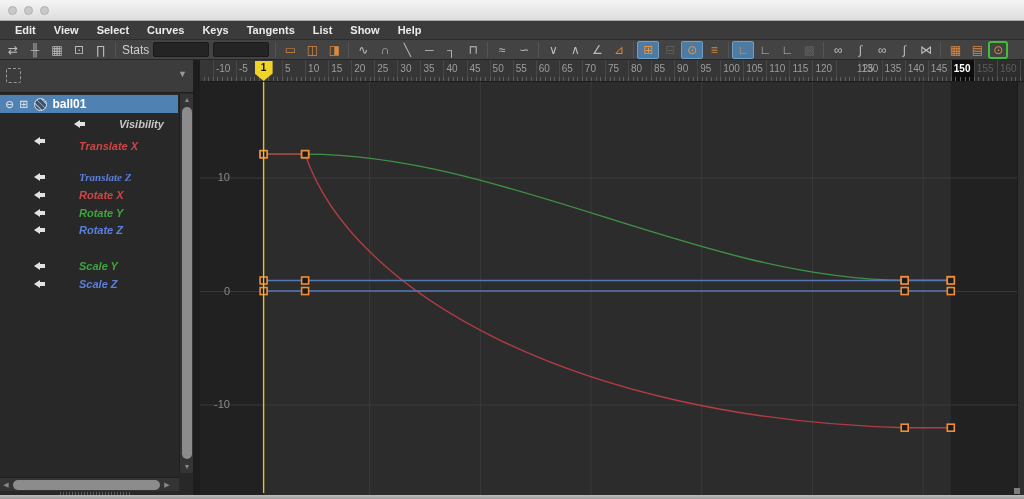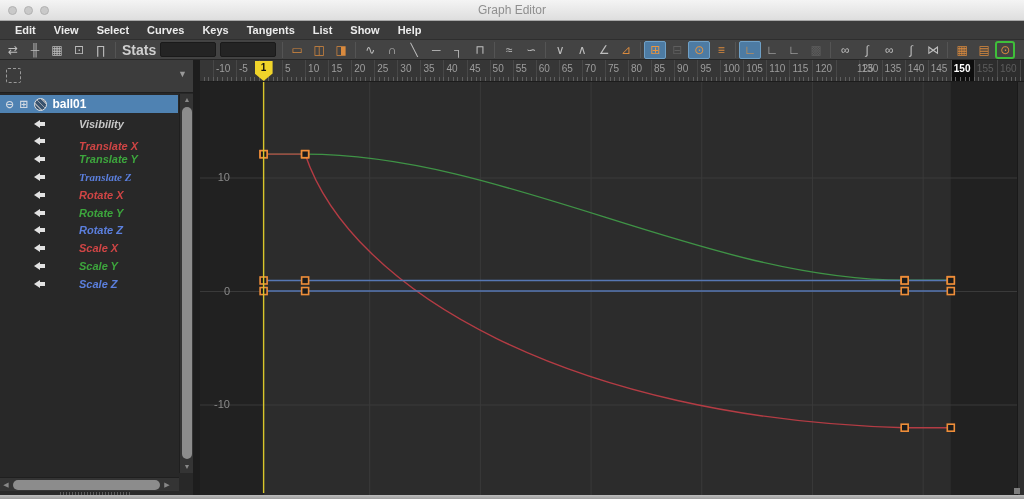--- a/index.html
+++ b/index.html
@@ -21,21 +21,21 @@
     display:flex;align-items:center;padding:0 2px;border-bottom:1px solid #262626;overflow:hidden;}
   .tb-icon{width:22px;height:18px;display:flex;align-items:center;justify-content:center;
     font-size:12px;border-radius:2px;flex:0 0 auto;cursor:default;line-height:1;}
   .tb-icon.tool{color:#bdbdbd;}
   .tb-icon.orange{color:#d98a3e;}
   .tb-icon.disabled{color:#5e5e5e;}
   .tb-icon.active{color:#e8953f;background:#4d7ba3;border:1px solid #6fa0c6;}
   .tb-icon.green{color:#d98a3e;border:2px solid #3fbf3a;border-radius:3px;width:20px;}
   .tb-sep{width:1px;height:16px;background:#2f2f2f;border-right:1px solid #545454;margin:0 3px;flex:0 0 auto;}
   .tb-stats{display:flex;align-items:center;gap:4px;flex:0 0 auto;padding:0 3px;}
-  .tb-stats label{color:#cfcfcf;font-size:14px;font-weight:bold;}
+  .tb-stats label{color:#cfcfcf;font-size:12px;font-weight:normal;}
   .tb-stats input{width:56px;height:15px;background:#242424;border:1px solid #1a1a1a;
     border-radius:2px;color:#ddd;font-size:10px;padding:0 3px;}
   
   .left-panel{position:absolute;left:0;top:60px;width:193px;height:435px;background:#282828;}
   .search-row{position:absolute;left:0;top:0;width:193px;height:33px;background:#3c3c3c;
     border-bottom:1px solid #1f1f1f;}
   .filter-ic{position:absolute;left:6px;top:8px;width:15px;height:15px;border:1px dashed #9a9a9a;border-radius:2px;}
   .search-box{position:absolute;left:27px;top:7px;width:162px;height:18px;background:#262626;
     border:1px solid #161616;border-radius:3px;color:#8a8a8a;font-size:11px;line-height:16px;
     padding:0 16px 0 7px;}
@@ -87,21 +87,20 @@
 <body>
 
 <div class="window">
 
   <div class="titlebar">
     <div class="lights">
       <div class="light"></div>
       <div class="light"></div>
       <div class="light"></div>
     </div>
-    <div class="wtitle">Graph Editor</div>
   </div>
 
   <div class="menubar" id="menubar">
       <div class="menu-item">Edit</div>
       <div class="menu-item">View</div>
       <div class="menu-item">Select</div>
       <div class="menu-item">Curves</div>
       <div class="menu-item">Keys</div>
       <div class="menu-item">Tangents</div>
       <div class="menu-item">List</div>
@@ -167,51 +166,43 @@
       <div class="filter-ic"></div>
       <div class="search-caret">▼</div>
     </div>
     <div class="tree" id="tree">
       <div class="node-row">
         <span class="node-glyph">⊖</span>
         <span class="node-glyph">⊞</span>
         <span class="mesh-ic"></span>
         <span>ball01</span>
       </div>
-    <div class="ch-row" style="top: 21px;">
+    <div class="ch-row" style="top: 21px; margin-left: 40px;">
           <span class="keyic"></span>
           <span class="ch-label" style="color: rgb(200, 200, 200);">Visibility</span>
         </div>
         <div class="ch-row" style="top: 38.8px;">
           <span class="keyic"></span>
           <span class="ch-label" style="color: rgb(208, 69, 69); margin-top: 10px;">Translate X</span>
         </div>
-        <div class="ch-row" style="top: 56.6px;">
-          <span class="keyic"></span>
-          <span class="ch-label" style="color: rgb(61, 166, 61);">Translate Y</span>
-        </div>
         <div class="ch-row" style="top: 74.4px;">
           <span class="keyic"></span>
           <span class="ch-label" style="color: rgb(91, 127, 221); font-family: Liberation Serif, serif;">Translate Z</span>
         </div>
         <div class="ch-row" style="top: 92.2px;">
           <span class="keyic"></span>
           <span class="ch-label" style="color: rgb(208, 69, 69);">Rotate X</span>
         </div>
         <div class="ch-row" style="top: 110px;">
           <span class="keyic"></span>
           <span class="ch-label" style="color: rgb(61, 166, 61);">Rotate Y</span>
         </div>
         <div class="ch-row" style="top: 127.8px;">
           <span class="keyic"></span>
           <span class="ch-label" style="color: rgb(91, 127, 221);">Rotate Z</span>
-        </div>
-        <div class="ch-row" style="top: 145.6px;">
-          <span class="keyic"></span>
-          <span class="ch-label" style="color: rgb(208, 69, 69);">Scale X</span>
         </div>
         <div class="ch-row" style="top: 163.4px; text-align: right;">
           <span class="keyic"></span>
           <span class="ch-label" style="color: rgb(61, 166, 61);">Scale Y</span>
         </div>
         <div class="ch-row" style="top: 181.2px;">
           <span class="keyic"></span>
           <span class="ch-label" style="color: rgb(91, 127, 221);">Scale Z</span>
         </div>
       </div>

